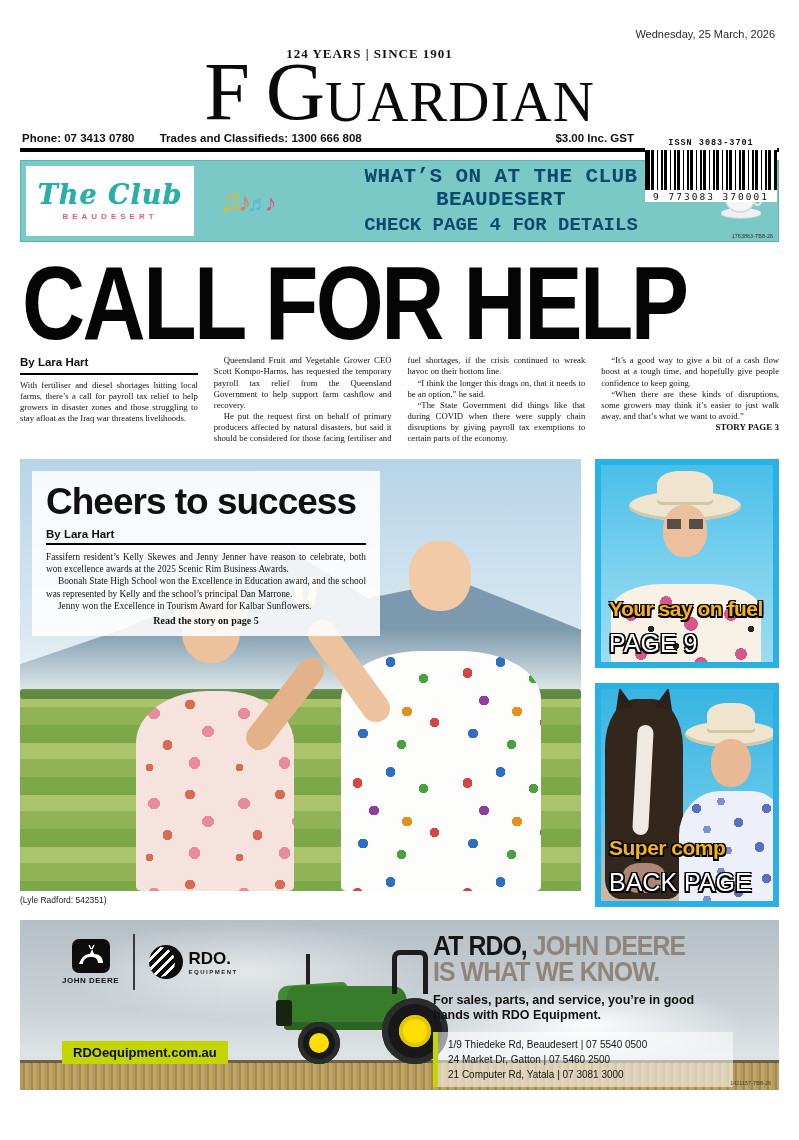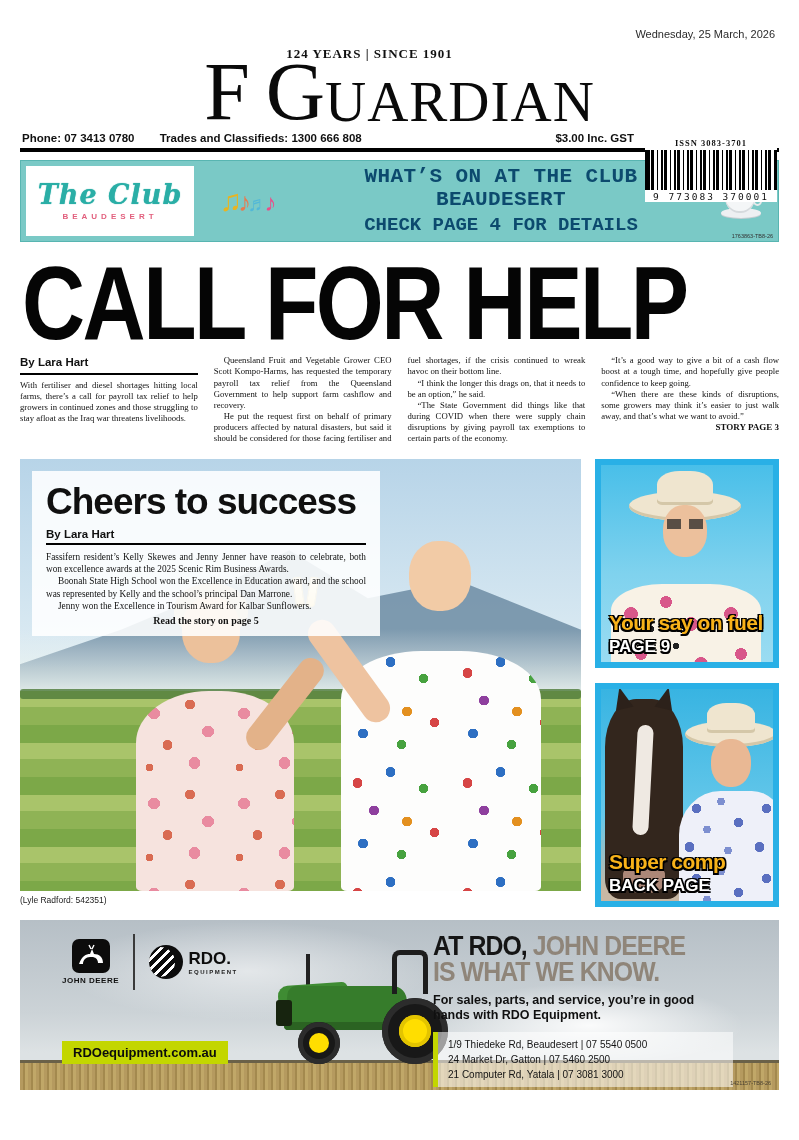--- a/index.html
+++ b/index.html
@@ -17,21 +17,21 @@
   .tagline { font-family:"Liberation Serif", serif; font-weight:bold; font-size:13px; letter-spacing:1px; margin-left:-60px; }
   .title-row { display:flex; justify-content:center; align-items:flex-end; line-height:0.9; margin-top:-2px;
                font-family:"Liberation Serif", serif; color:#0a0a0a; }
   .mast-big { font-size:82px; line-height:0.78; }
   .mast-stack { display:inline-flex; flex-direction:column; align-items:flex-start; }
   .mast-the { font-size:15px; font-weight:bold; letter-spacing:1px; margin:0 0 3px 2px; }
   .mast-rest { font-size:57px; line-height:0.75; letter-spacing:1px; }
   .mast-gap { width:16px; }
 
   .barcode-wrap { position:absolute; right:22px; top:138px; width:132px; text-align:center; z-index:5; background:#fff; }
-  .issn { font-family:Liberation Serif, serif; font-size:8.5px; font-weight:bold; letter-spacing:1px; }
+  .issn { font-family:Liberation Mono, monospace; font-size:8.5px; font-weight:bold; letter-spacing:1px; }
   .barcode {
     height:40px; margin-top:2px;
     background:repeating-linear-gradient(90deg,#000 0 2px,#fff 2px 3px,#000 3px 6px,#fff 6px 9px,#000 9px 10px,#fff 10px 13px);
     border-left:3px solid #000; border-right:3px solid #000;
   }
   .barcode-digits { font-family:"DejaVu Sans Mono", monospace; font-size:9.5px; letter-spacing:2px; margin-top:1px; }
 
   .info-row { display:flex; justify-content:space-between; align-items:flex-end;
               border-bottom:4px solid #000; padding:6px 145px 4px 2px; margin-top:2px; }
   .info-left { font-size:11.5px; font-weight:bold; }
@@ -158,21 +158,21 @@
   .p2-face { position:absolute; left:110px; top:50px; width:40px; height:48px; background:#e9b894; border-radius:46%; }
   .p2-shirt { position:absolute; left:78px; bottom:0; width:104px; height:110px; border-radius:40% 30% 0 0;
     background-color:#eef0f9;
     background-image:radial-gradient(circle 5px at 25% 25%, #5a6fc0 98%, transparent), radial-gradient(circle 4px at 60% 15%, #7d8fd0 98%, transparent),
       radial-gradient(circle 5px at 85% 45%, #5a6fc0 98%, transparent), radial-gradient(circle 4px at 40% 55%, #7d8fd0 98%, transparent),
       radial-gradient(circle 5px at 15% 80%, #5a6fc0 98%, transparent), radial-gradient(circle 4px at 70% 85%, #7d8fd0 98%, transparent);
     background-size:70px 70px; }
   .promo-caption { position:absolute; left:8px; bottom:6px; line-height:1.05; }
   .promo-title { font-size:21px; font-weight:800; color:#f8b219; letter-spacing:-0.5px;
     text-shadow:-1.5px -1.5px 0 #000, 1.5px -1.5px 0 #000, -1.5px 1.5px 0 #000, 1.5px 1.5px 0 #000, 0 2px 0 #000; }
-  .promo-page { font-size:17px; font-weight:700; color:#fff; margin-top:4px;
+  .promo-page { font-size:25px; font-weight:400; color:#fff; margin-top:10px;
     text-shadow:-1.5px -1.5px 0 #000, 1.5px -1.5px 0 #000, -1.5px 1.5px 0 #000, 1.5px 1.5px 0 #000, 0 2px 0 #000; }
 
   
   .rdo-ad { margin-top:13px; height:170px; position:relative; overflow:hidden; cursor:pointer;
     background:
       radial-gradient(ellipse 220px 60px at 75% 62%, rgba(255,255,255,.9), rgba(255,255,255,0) 70%),
       radial-gradient(ellipse 260px 70px at 30% 30%, rgba(255,255,255,.55), rgba(255,255,255,0) 70%),
       linear-gradient(#b6bfc6, #ccd3d7 55%, #dde2e4 78%);
   }
   .rdo-field { position:absolute; left:0; bottom:0; width:100%; height:30px;
@@ -263,21 +263,21 @@
             <div class="handle"></div>
           </div>
       </div>
       <div class="club-code">1763863-TB8-26</div>
     </div>
 
     <div class="headline">CALL FOR HELP</div>
 
     <div class="lead-cols">
       <div class="lead-byline">By Lara Hart</div>
-      <p class="noindent">With fertiliser and diesel shortages hitting local farms, there’s a call for payroll tax relief to help growers in continued zones and those struggling to stay afloat as the Iraq war threatens livelihoods.</p>
+      <p class="noindent">With fertiliser and diesel shortages hitting local farms, there’s a call for payroll tax relief to help growers in disaster zones and those struggling to stay afloat as the Iraq war threatens livelihoods.</p>
       <p>Queensland Fruit and Vegetable Grower CEO Scott Kompo-Harms, has requested the temporary payroll tax relief from the Queensland Government to help support farm cashflow and recovery.</p>
       <p>He put the request first on behalf of primary producers affected by natural disasters, but said it should be considered for those facing fertiliser and fuel shortages, if the crisis continued to wreak havoc on their bottom line.</p>
       <p>“I think the longer this drags on, that it needs to be an option,” he said.</p>
       <p>“The State Government did things like that during COVID when there were supply chain disruptions by giving payroll tax exemptions to certain parts of the economy.</p>
       <p>“It’s a good way to give a bit of a cash flow boost at a tough time, and hopefully give people confidence to keep going.</p>
       <p>“When there are these kinds of disruptions, some growers may think it’s easier to just walk away, and that’s what we want to avoid.”</p>
       <p class="kicker">STORY PAGE 3</p>
     </div>
 
     <div class="main-row">

